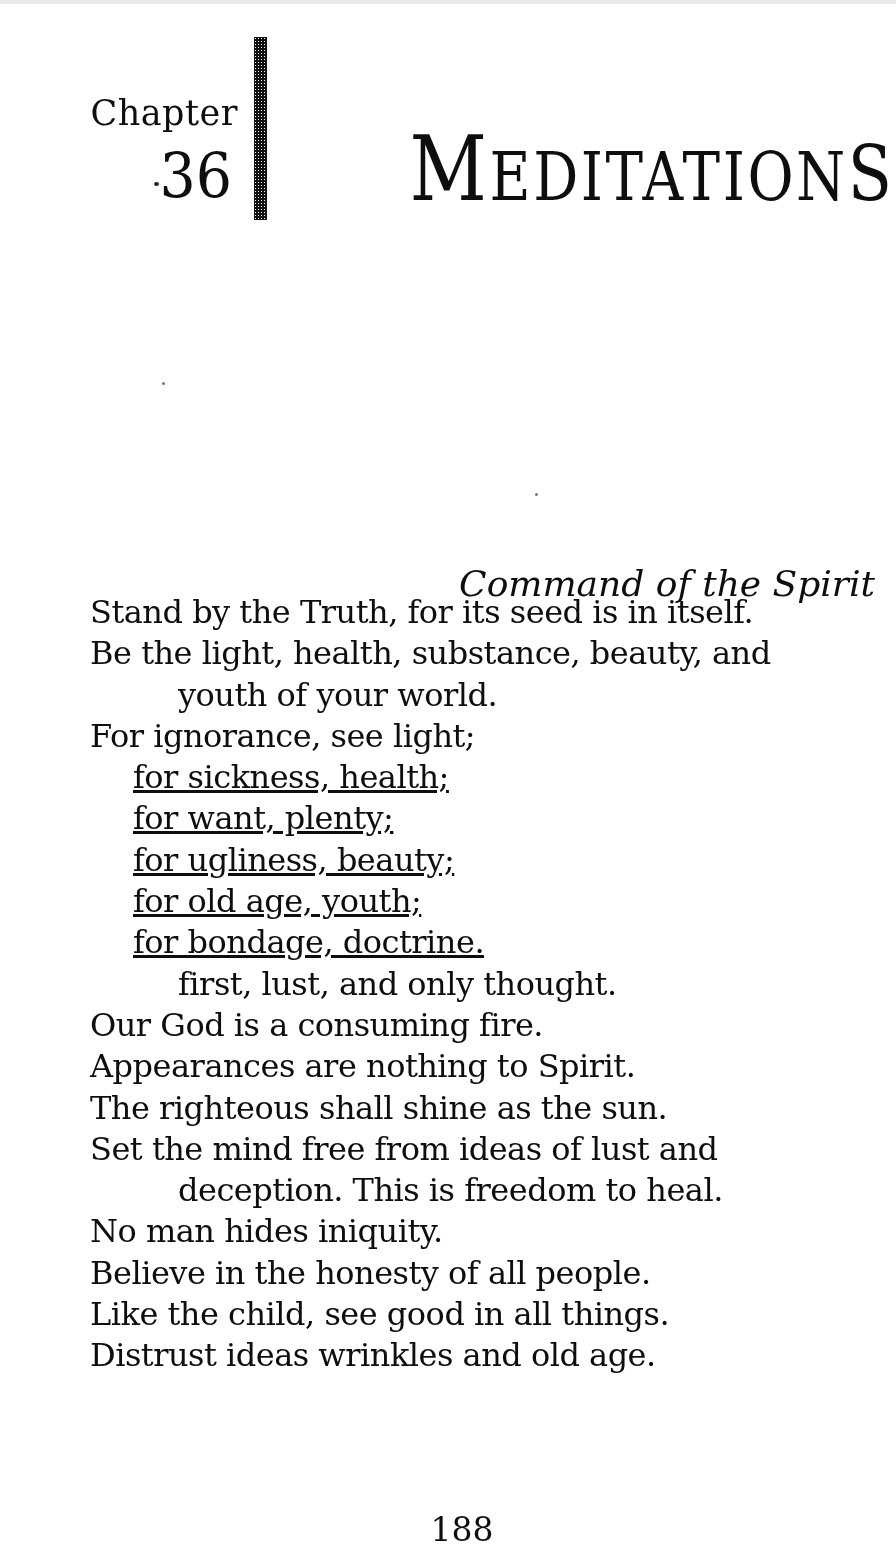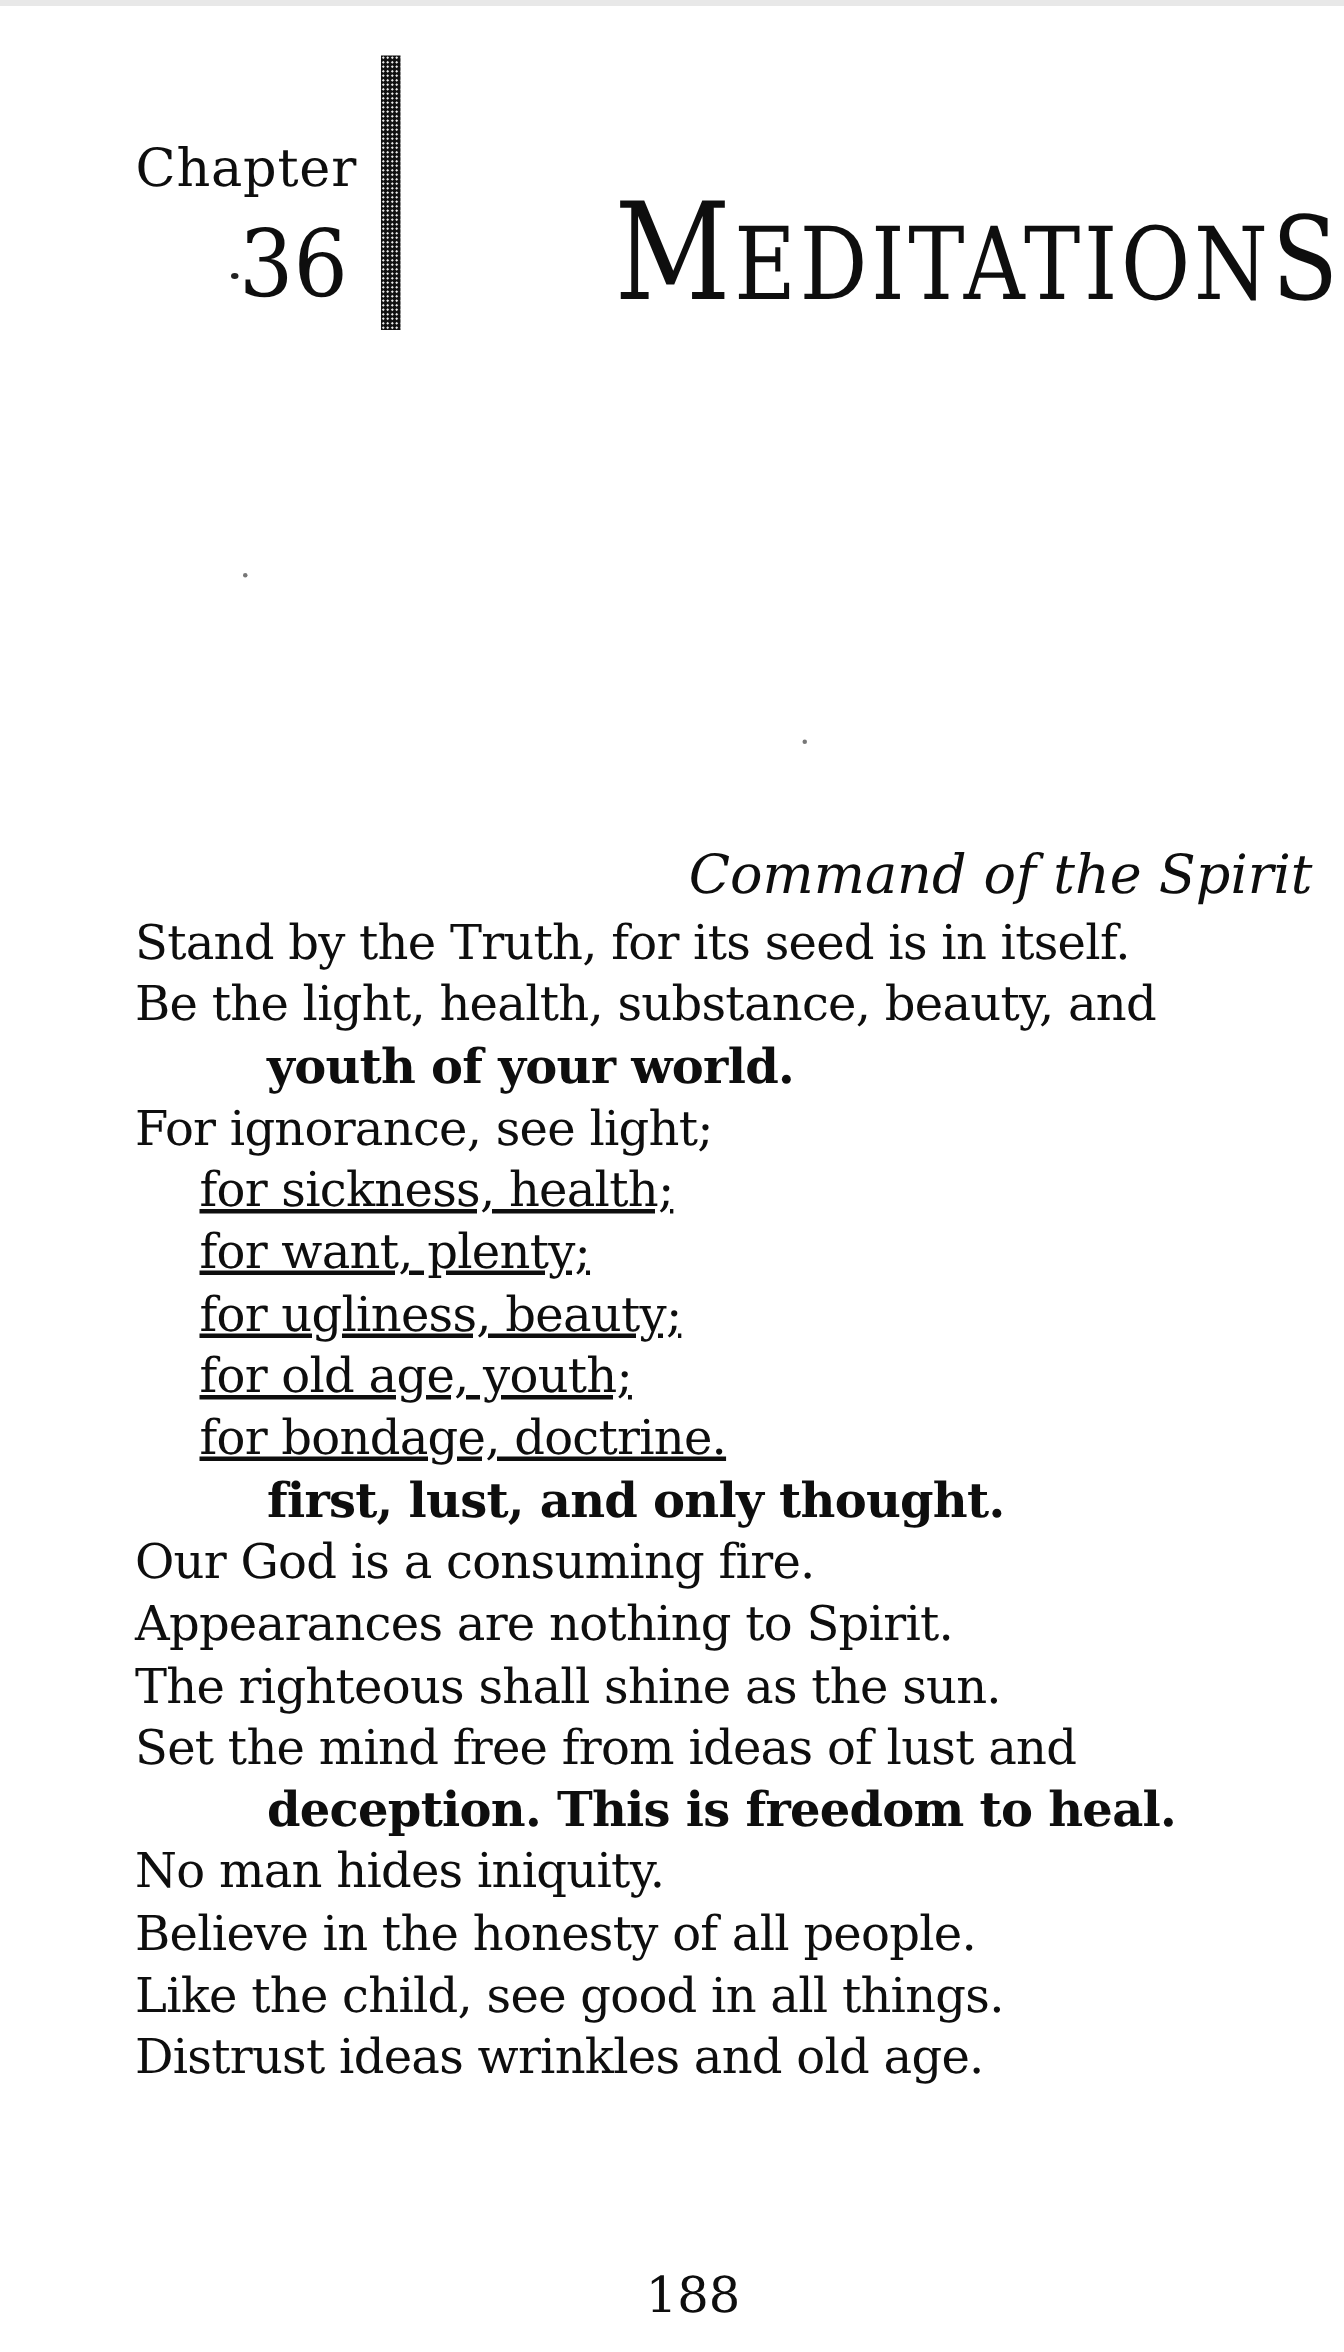--- a/index.html
+++ b/index.html
@@ -43,27 +43,27 @@
   .book-title .t-last{font-size:77px;}
 
   
   .section-title{
     position:absolute;left:85px;top:558px;width:790px;
     text-align:right;font-style:italic;font-size:36px;line-height:1.2;
     letter-spacing:0px;
   }
 
   .body-lines{
-    position:absolute;left:90px;top:604px;width:800px;
+    position:absolute;left:90px;top:588px;width:800px;
     font-size:32px;line-height:41.3px;letter-spacing:-0.5px;
     white-space:nowrap;
   }
   .line.indent-0{padding-left:0;}
   .line.indent-1{padding-left:43px;text-decoration:underline;}
-  .line.indent-2{padding-left:88px;font-weight:bold;}
+  .line.indent-2{padding-left:88px;}
 
   
   .page-number{
     position:absolute;left:0;top:1506px;width:896px;
     text-align:center;font-size:33px;line-height:1.2;
     transform:translateX(14px);
   }
 
   
   .speck{position:absolute;background:#333;border-radius:50%;}

